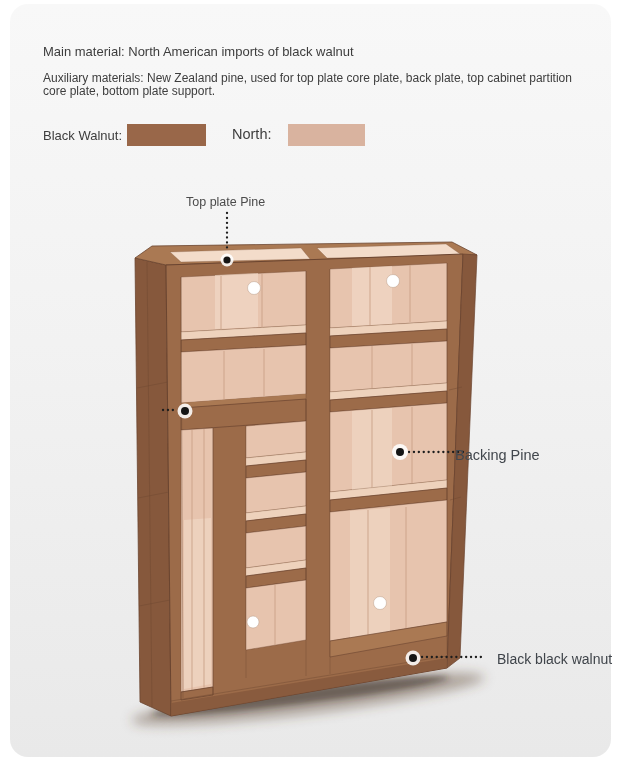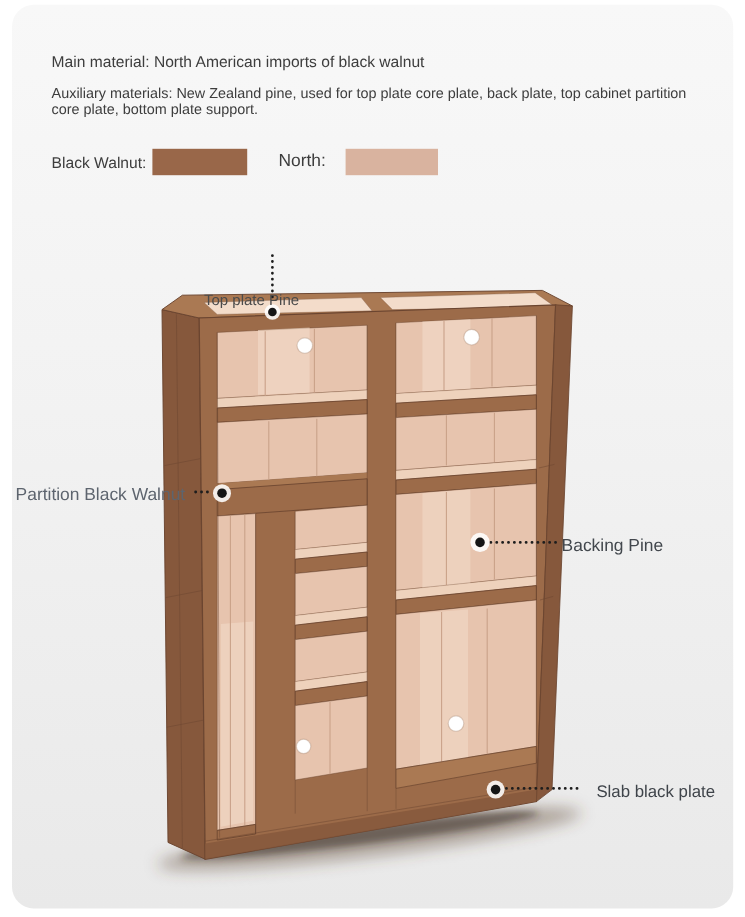--- a/index.html
+++ b/index.html
@@ -18,23 +18,23 @@
     border-radius:18px;
     background:linear-gradient(180deg,#f8f8f8 0%,#f2f2f2 45%,#e9e9e9 100%);
   }
   .abs{position:absolute;}
   .hdr-main{left:33px;top:40px;font-size:13px;color:#3d3d3d;white-space:nowrap;}
   .hdr-aux{left:33px;top:68px;width:548px;font-size:12px;line-height:13px;color:#3d3d3d;}
   .legend-label{top:124px;font-size:13px;color:#3d3d3d;}
   .legend-label.pine{font-size:14.5px;top:122px;}
   .swatch{top:120px;height:22px;}
   .ann{color:#4a4a4a;white-space:nowrap;}
-  .ann.top-plate{left:160px;top:191px;font-size:12.5px;color:#4b4b4b;margin-top:48px;}
+  .ann.top-plate{left:176px;top:191px;font-size:12.5px;color:#4b4b4b;}
   .ann.partition{left:3px;top:401px;font-size:14.5px;color:#5d646e;}
-  .ann.backing{left:458px;top:443px;font-size:14.5px;color:#42474d;}
+  .ann.backing{left:445px;top:443px;font-size:14.5px;color:#42474d;}
   .ann.slab{left:487px;top:647px;font-size:14px;color:#3f444a;}
   svg{position:absolute;left:0;top:0;pointer-events:none;}
   .w{fill:var(--walnut-frame);}
   .wl{fill:var(--walnut-light);}
   .wd{fill:var(--walnut-dark);}
   .p{fill:var(--pine-back);stroke:rgba(107,69,48,.55);stroke-width:.7;}
   .pl{fill:var(--pine-light);}
   .pt{fill:var(--pine-top);stroke:rgba(107,69,48,.35);stroke-width:.5;}
   .we{fill:var(--walnut-frame);stroke:var(--walnut-line);stroke-width:.7;}
   .ln{stroke:var(--walnut-line);fill:none;stroke-width:.8;}
@@ -177,17 +177,16 @@
       <path class="dotline" d="M409,452 L466,452"></path>
       <circle class="halo" cx="400" cy="452" r="8"></circle>
         <circle class="dot" cx="400" cy="452" r="4"></circle>
       <path class="dotline" d="M422,657 L482,657"></path>
       <circle class="halo" cx="413" cy="658" r="7.5"></circle>
         <circle class="dot" cx="413" cy="658" r="4"></circle>
     </g>
   </svg>
 
   <div class="abs ann top-plate">Top plate Pine</div>
-  <div class="abs ann partition">Partition Black Walnut</div>
   <div class="abs ann backing">Backing Pine</div>
-  <div class="abs ann slab">Slab black plate</div>
+  <div class="abs ann slab">Black black walnut</div>
 
 </div>
 
 </body></html>

